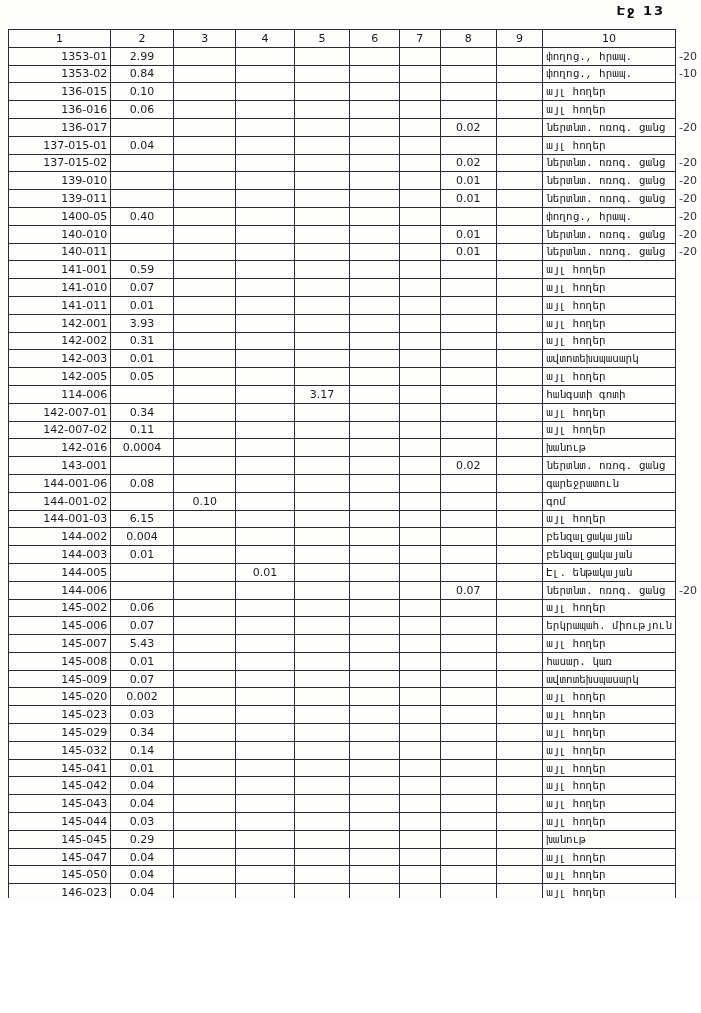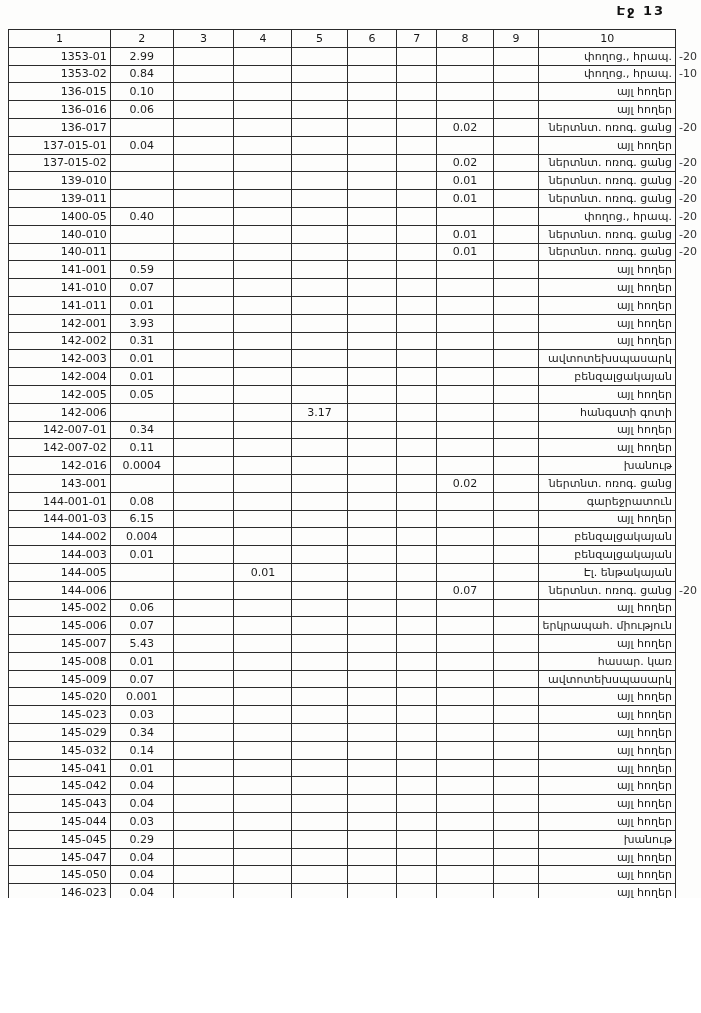--- a/index.html
+++ b/index.html
@@ -54,23 +54,24 @@
     color: #161616;
   }
   td.code {
     text-align: right;
     padding-left: 5px;
   }
   td.num {
     text-align: center;
   }
   td.desc {
-    text-align: right;
+    text-align: left;
     padding-left: 4px;
     font-size: 10.5px;
+    font-family: Liberation Mono, monospace;
   }
   td.note-cell, th.note-cell {
     border: none;
     font-size: 8px;
     color: #333;
     text-align: right;
     padding: 4px 0 0 2px;
   }
 </style>
 </head>
@@ -337,47 +338,34 @@
           <td class="b num"></td>
           <td class="b num"></td>
           <td class="b num"></td>
           <td class="b num"></td>
           <td class="b num"></td>
           <td class="b num"></td>
           <td class="b desc">ավտոտեխսպասարկ</td>
           <td class="note-cell"></td>
         </tr>
         <tr>
-          <td class="b code">142-004</td>
-          <td class="b num">0.01</td>
-          <td class="b num"></td>
-          <td class="b num"></td>
-          <td class="b num"></td>
-          <td class="b num"></td>
-          <td class="b num"></td>
-          <td class="b num"></td>
-          <td class="b num"></td>
-          <td class="b desc">բենզալցակայան</td>
-          <td class="note-cell"></td>
-        </tr>
-        <tr>
           <td class="b code">142-005</td>
           <td class="b num">0.05</td>
           <td class="b num"></td>
           <td class="b num"></td>
           <td class="b num"></td>
           <td class="b num"></td>
           <td class="b num"></td>
           <td class="b num"></td>
           <td class="b num"></td>
           <td class="b desc">այլ հողեր</td>
           <td class="note-cell"></td>
         </tr>
         <tr>
-          <td class="b code">142-006</td>
+          <td class="b code">114-006</td>
           <td class="b num"></td>
           <td class="b num"></td>
           <td class="b num"></td>
           <td class="b num">3.17</td>
           <td class="b num"></td>
           <td class="b num"></td>
           <td class="b num"></td>
           <td class="b num"></td>
           <td class="b desc">հանգստի գոտի</td>
           <td class="note-cell"></td>
@@ -428,30 +416,43 @@
           <td class="b num"></td>
           <td class="b num"></td>
           <td class="b num"></td>
           <td class="b num"></td>
           <td class="b num">0.02</td>
           <td class="b num"></td>
           <td class="b desc">ներտնտ. ոռոգ. ցանց</td>
           <td class="note-cell"></td>
         </tr>
         <tr>
-          <td class="b code">144-001-01</td>
+          <td class="b code">144-001-06</td>
           <td class="b num">0.08</td>
           <td class="b num"></td>
           <td class="b num"></td>
           <td class="b num"></td>
           <td class="b num"></td>
           <td class="b num"></td>
           <td class="b num"></td>
           <td class="b num"></td>
           <td class="b desc">գարեջրատուն</td>
+          <td class="note-cell"></td>
+        </tr>
+        <tr>
+          <td class="b code">144-001-02</td>
+          <td class="b num"></td>
+          <td class="b num">0.10</td>
+          <td class="b num"></td>
+          <td class="b num"></td>
+          <td class="b num"></td>
+          <td class="b num"></td>
+          <td class="b num"></td>
+          <td class="b num"></td>
+          <td class="b desc">գոմ</td>
           <td class="note-cell"></td>
         </tr>
         <tr>
           <td class="b code">144-001-03</td>
           <td class="b num">6.15</td>
           <td class="b num"></td>
           <td class="b num"></td>
           <td class="b num"></td>
           <td class="b num"></td>
           <td class="b num"></td>
@@ -572,21 +573,21 @@
           <td class="b num"></td>
           <td class="b num"></td>
           <td class="b num"></td>
           <td class="b num"></td>
           <td class="b num"></td>
           <td class="b desc">ավտոտեխսպասարկ</td>
           <td class="note-cell"></td>
         </tr>
         <tr>
           <td class="b code">145-020</td>
-          <td class="b num">0.001</td>
+          <td class="b num">0.002</td>
           <td class="b num"></td>
           <td class="b num"></td>
           <td class="b num"></td>
           <td class="b num"></td>
           <td class="b num"></td>
           <td class="b num"></td>
           <td class="b num"></td>
           <td class="b desc">այլ հողեր</td>
           <td class="note-cell"></td>
         </tr>

